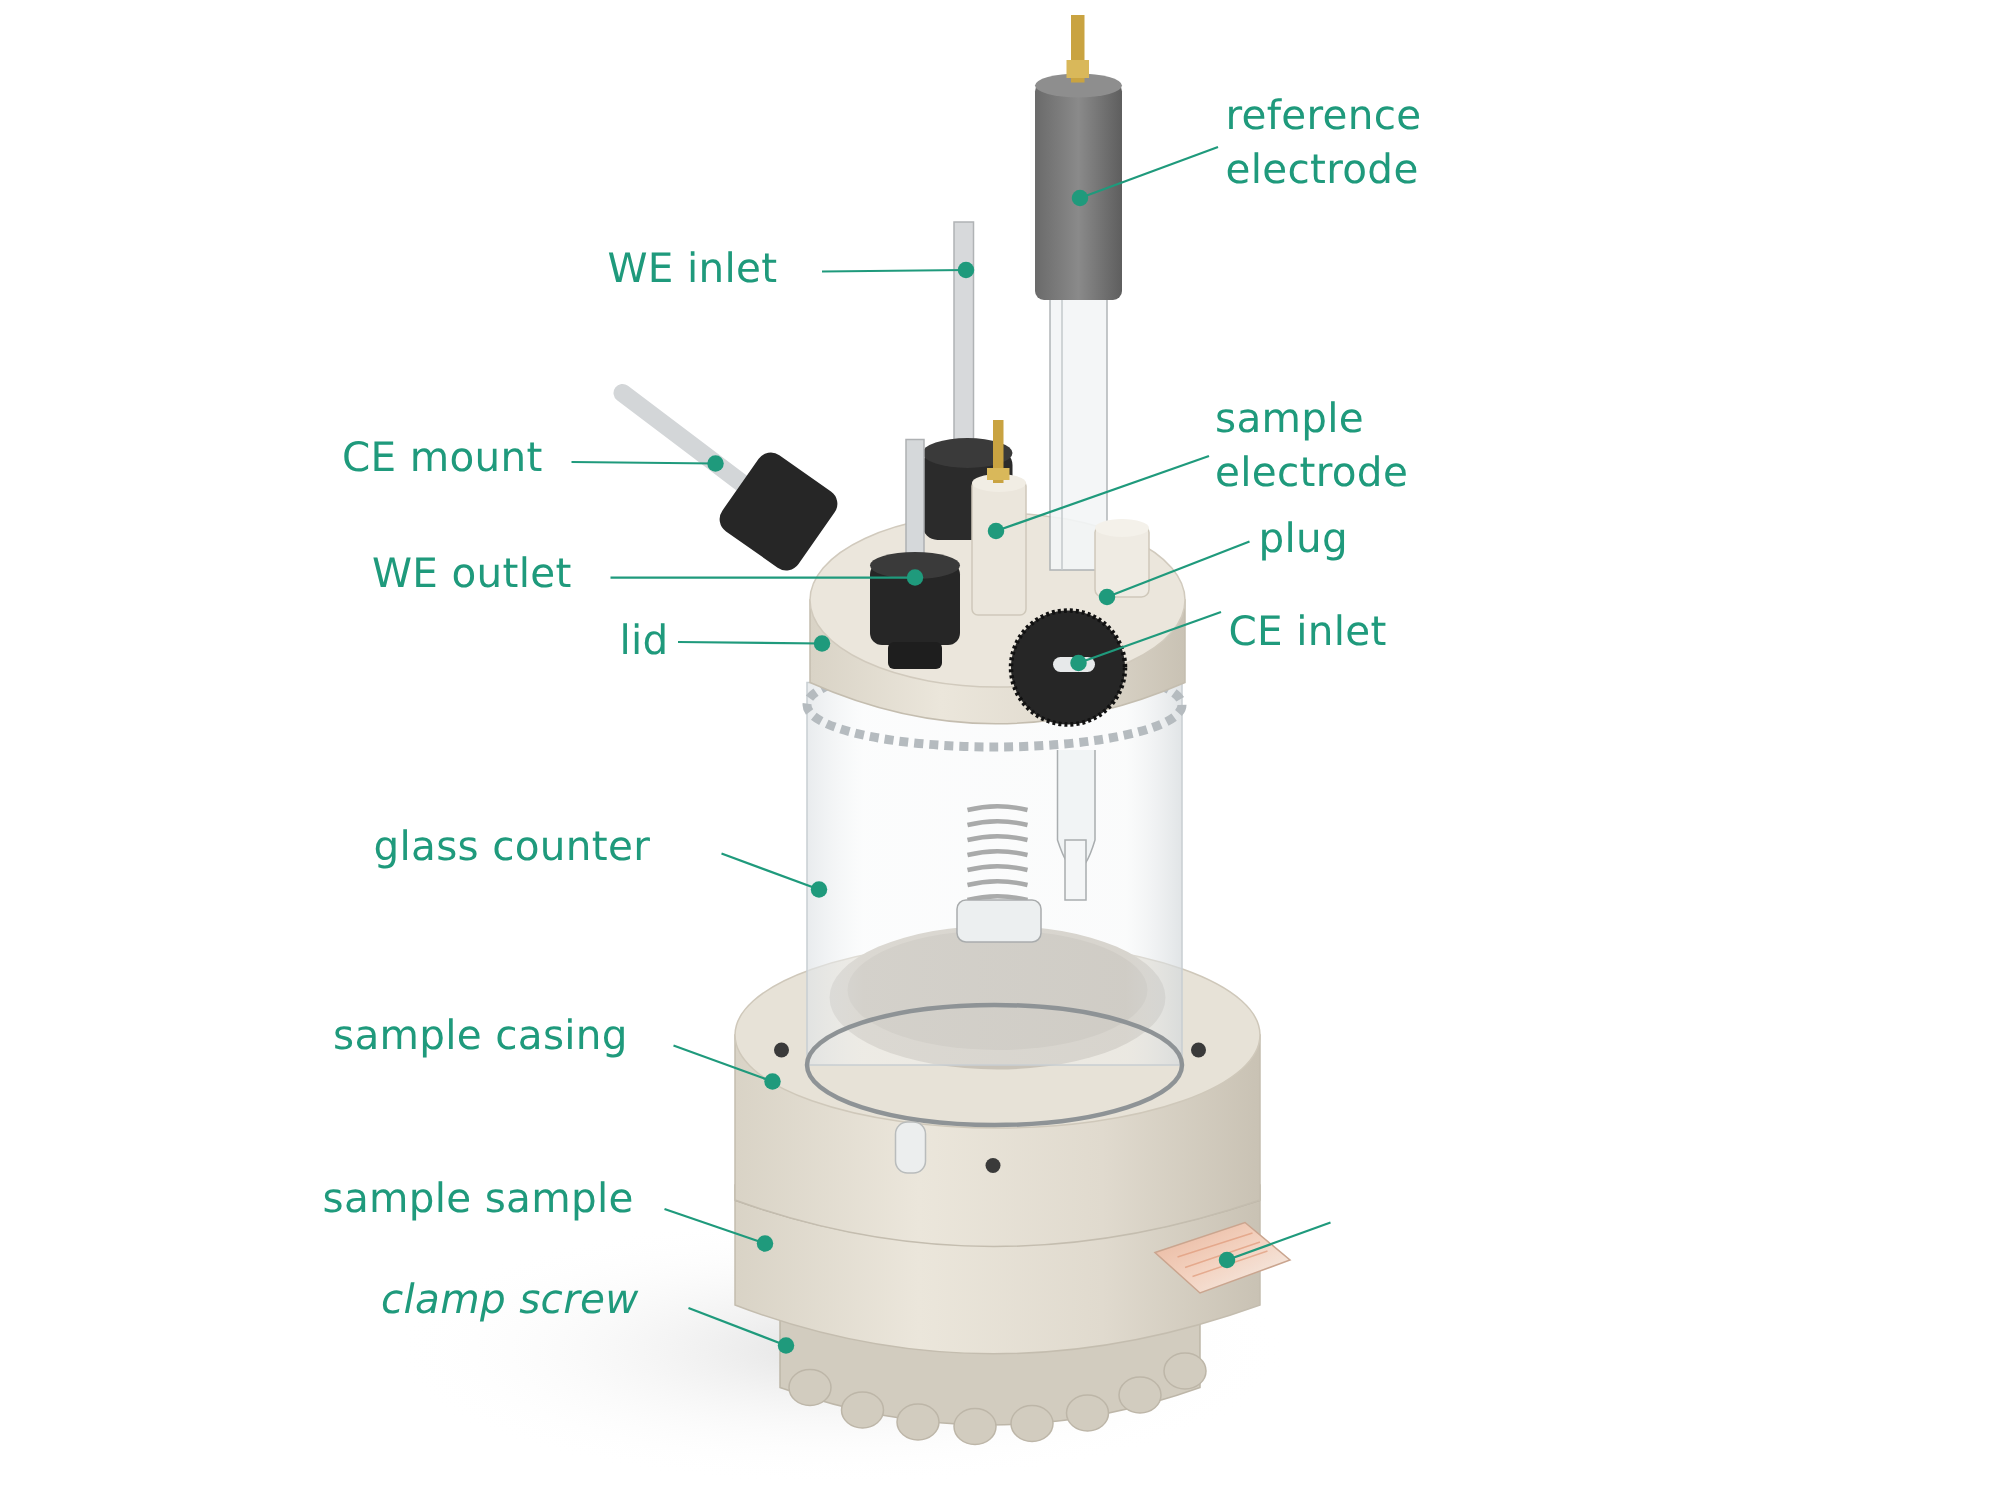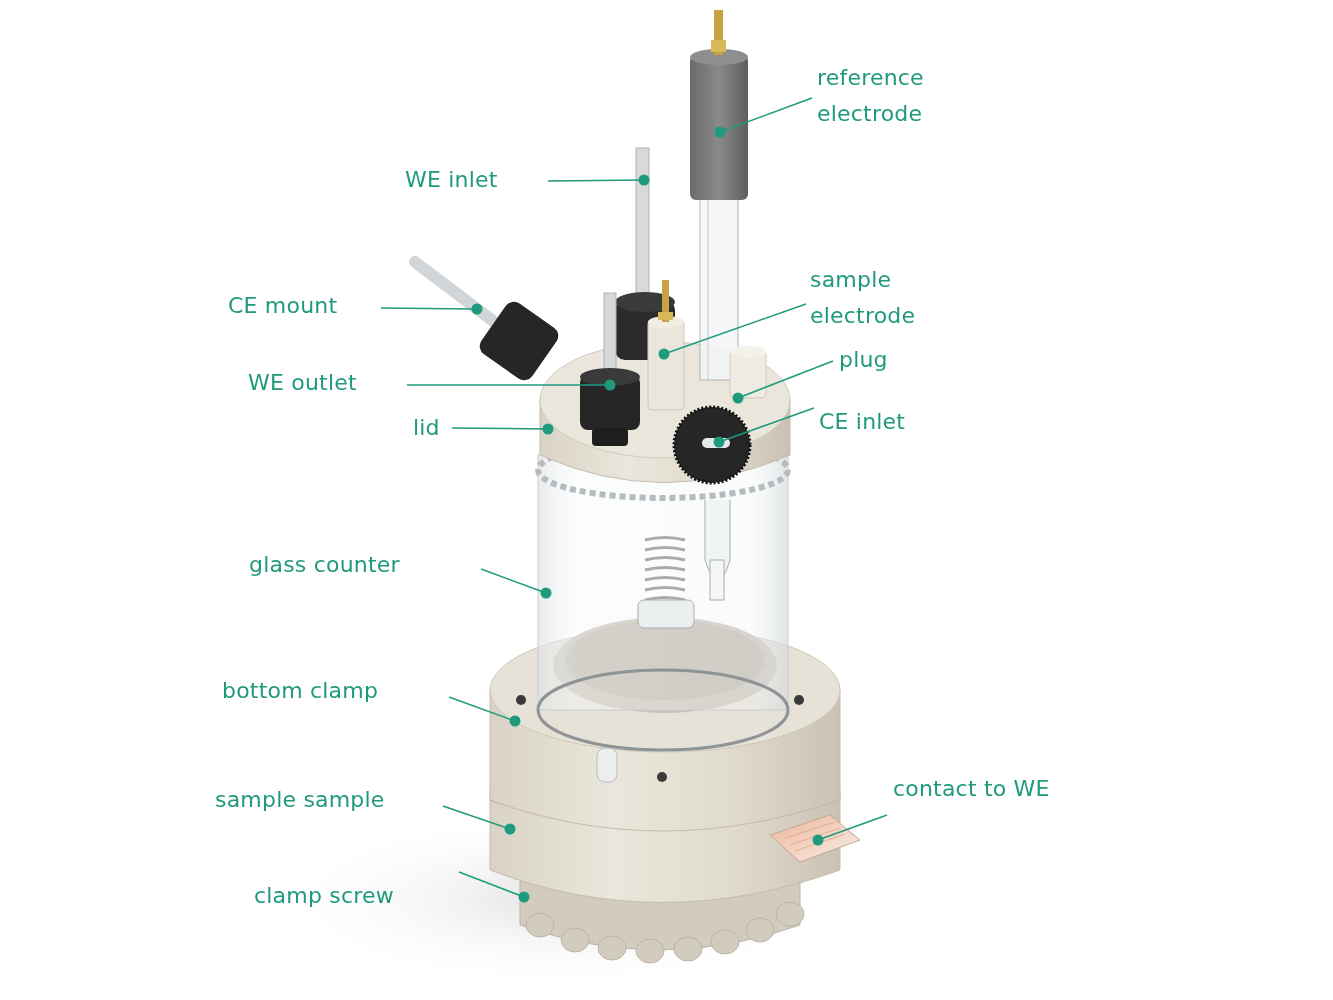--- a/index.html
+++ b/index.html
@@ -1,19 +1,19 @@
 <!DOCTYPE html>
 <html><head>
 <meta charset="utf-8">
 <style>
   html, body { margin:0; padding:0; background:#ffffff; }
   body { width:1333px; height:1000px; position:relative; overflow:hidden;
          font-family:"DejaVu Sans","Liberation Sans",sans-serif; }
   #stage { position:absolute; left:0; top:0; width:1333px; height:1000px; }
-  .lbl { position:absolute; color:#1f9a7c; font-size:22px; line-height:36px;
+  .lbl { position:absolute; color:#1f9a7c; font-size:27px; line-height:36px;
          font-family:"DejaVu Sans","Liberation Sans",sans-serif; white-space:nowrap; letter-spacing:0.2px; }
   svg { position:absolute; left:0; top:0; }
 </style>
 </head>
 <body>
 
 <div id="stage">
   <svg width="1333" height="1000" viewBox="0 0 1333 1000">
     <defs>
       <linearGradient id="beige" x1="0" x2="1" y1="0" y2="0">
@@ -184,25 +184,24 @@
     <div class="lbl" style="left:819px;top:404px;">
       <div>CE inlet</div>
     </div>
     <div class="lbl" style="left:413px;top:410px;">
       <div>lid</div>
     </div>
     <div class="lbl" style="left:249px;top:547px;">
       <div>glass counter</div>
     </div>
     <div class="lbl" style="left:222px;top:673px;">
-      <div>bottom clamp</div>
+      <div>sample casing</div>
     </div>
     <div class="lbl" style="left:215px;top:782px;">
       <div>sample sample</div>
     </div>
-    <div class="lbl" style="left:254px;top:878px;">
+    <div class="lbl" style="left:254px;top:849px;font-style:italic;">
       <div>clamp screw</div>
     </div>
     <div class="lbl" style="left:893px;top:771px;">
-      <div>contact to WE</div>
     </div>
   </div>
 </div>
 
 </body></html>

